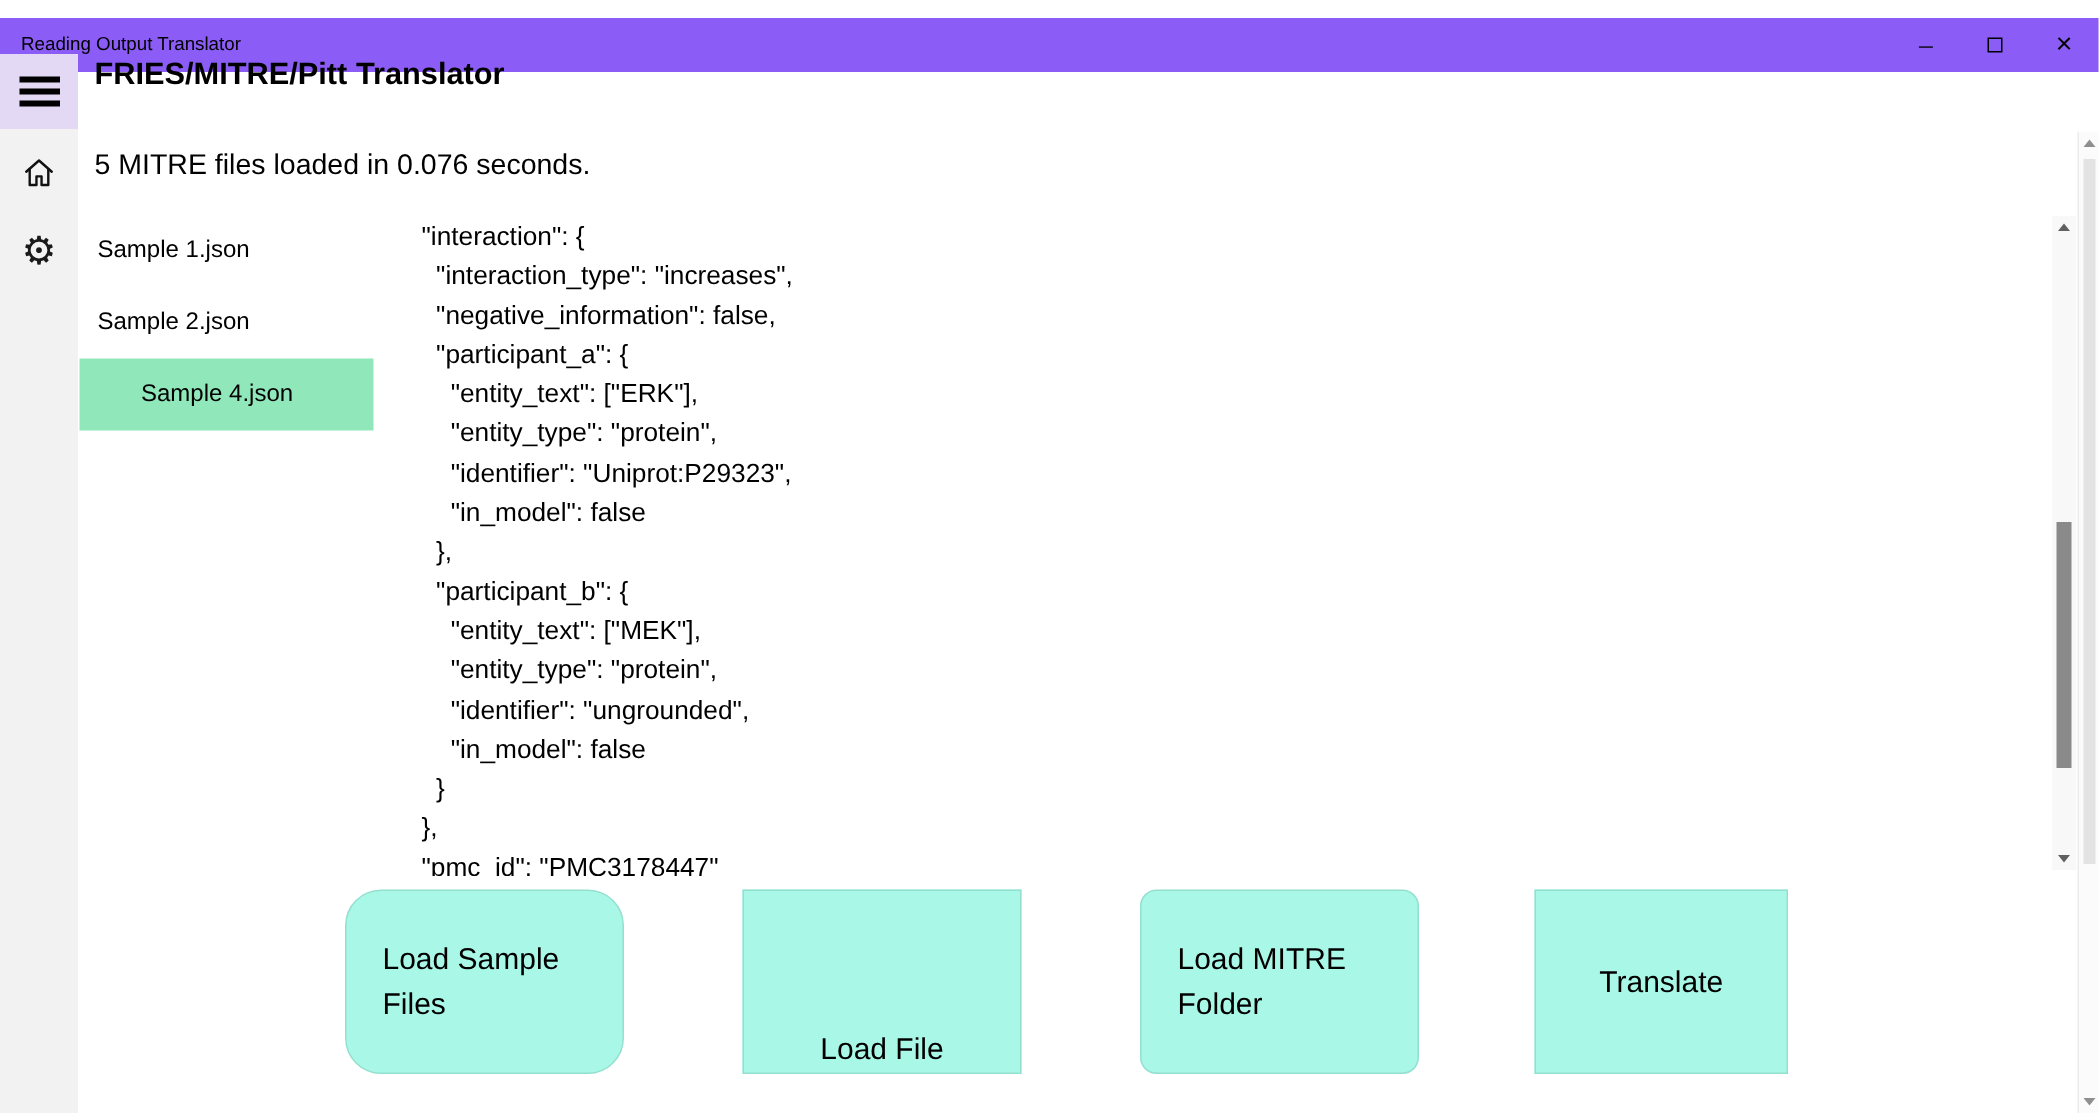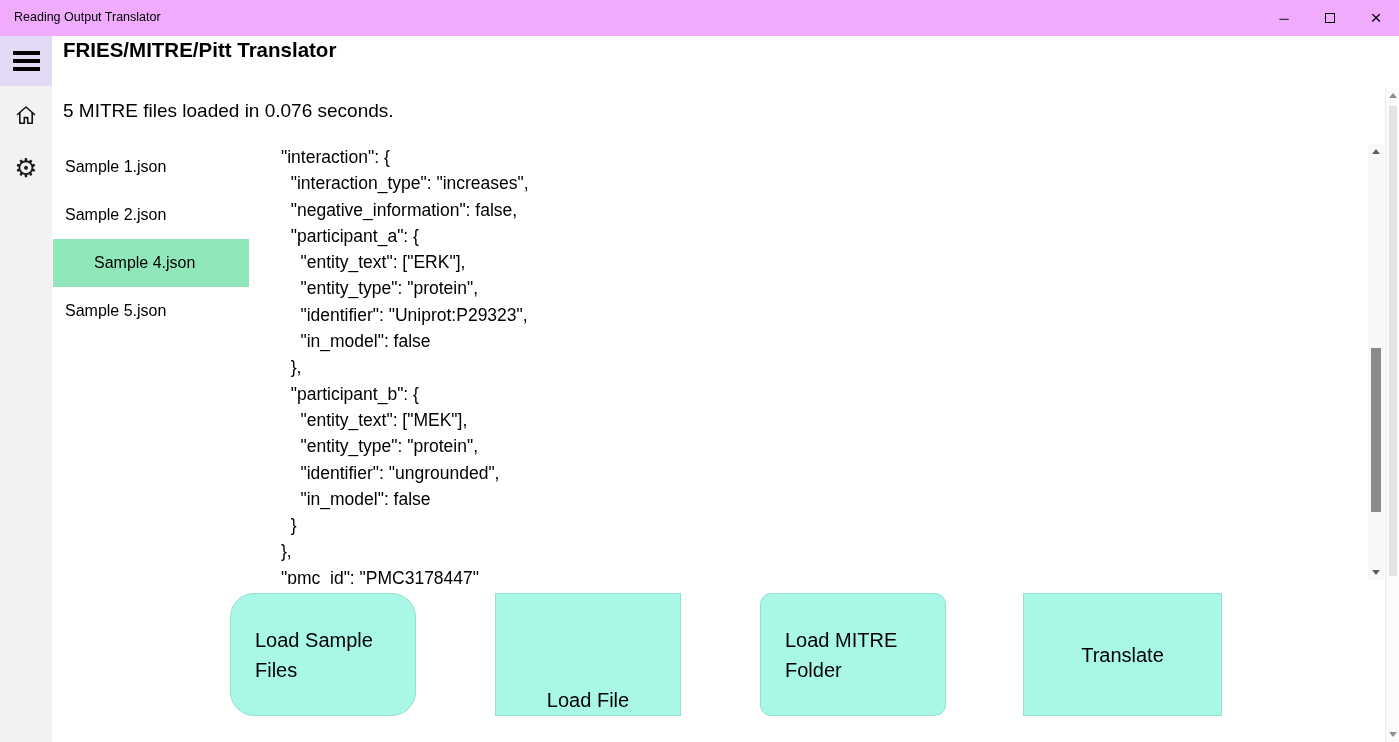--- a/index.html
+++ b/index.html
@@ -5,21 +5,21 @@
   * { box-sizing: border-box; }
   html, body { margin: 0; padding: 0; }
   body {
     width: 1399px; height: 742px;
     position: relative; overflow: hidden;
     background: #ffffff; color: #000;
     font-family: "Liberation Sans", sans-serif;
   }
 
   
-  .titlebar { position: absolute; top: 0; left: 0; right: 0; height: 36px; background: #f0abfc; }
+  .titlebar { position: absolute; top: 12px; left: 0; right: 0; height: 36px; background: #8b5cf6; }
   .window-title { position: absolute; left: 14px; top: 10px; font-size: 12.5px; }
   .window-controls { position: absolute; right: 0; top: 0; height: 36px; display: flex; }
   .winbtn {
     width: 46px; height: 36px; border: none; background: transparent;
     display: flex; align-items: center; justify-content: center;
     font-family: inherit; font-size: 13px; color: #000; cursor: pointer; padding: 0;
   }
   .winbtn.close { font-size: 19px; font-weight: 300; }
   .maxbox { width: 10px; height: 10px; border: 1px solid #000; display: block; }
 
@@ -69,21 +69,21 @@
   .action-btn {
     position: absolute; top: 593px; width: 186px; height: 123px;
     background: var(--button-bg, #a9f7e7); border: 1px solid #94e0cf;
     font-family: inherit; font-size: 20px; color: #000; cursor: pointer;
     display: flex; align-items: center; justify-content: center;
     text-align: left; padding: 0 24px; line-height: 30px;
   }
   .action-btn.b0 { left: 230px; border-radius: 24px; }
   .action-btn.b1 { left: 495px; align-items: flex-end; }
   .action-btn.b2 { left: 760px; border-radius: 11px; }
-  .action-btn.b3 { left: 1023px; width: 199px; }
+  .action-btn.b3 { left: 1023px; width: 169px; }
 </style>
 </head>
 <body>
 
 <header class="titlebar">
   <span class="window-title">Reading Output Translator</span>
   <div class="window-controls">
     <button class="winbtn min">
       <span>─</span>
     </button>
@@ -114,21 +114,20 @@
 </nav>
 
 <main>
   <h1 class="main-title">FRIES/MITRE/Pitt Translator</h1>
   <div class="status-text">5 MITRE files loaded in 0.076 seconds.</div>
 
   <ul class="file-list">
     <li class="file-item">Sample 1.json</li>
     <li class="file-item">Sample 2.json</li>
     <li class="file-item selected">Sample 4.json</li>
-    <li class="file-item">Sample 5.json</li>
   </ul>
 
   <div class="json-viewer">
     <div class="json-content" id="json-content"><div class="json-line">"interaction": {</div><div class="json-line">  "interaction_type": "increases",</div><div class="json-line">  "negative_information": false,</div><div class="json-line">  "participant_a": {</div><div class="json-line">    "entity_text": ["ERK"],</div><div class="json-line">    "entity_type": "protein",</div><div class="json-line">    "identifier": "Uniprot:P29323",</div><div class="json-line">    "in_model": false</div><div class="json-line">  },</div><div class="json-line">  "participant_b": {</div><div class="json-line">    "entity_text": ["MEK"],</div><div class="json-line">    "entity_type": "protein",</div><div class="json-line">    "identifier": "ungrounded",</div><div class="json-line">    "in_model": false</div><div class="json-line">  }</div><div class="json-line">},</div><div class="json-line">"pmc_id": "PMC3178447"</div></div>
   </div>
 
   <div class="json-scrollbar">
     <div class="arr up"></div>
     <div class="thumb"></div>
     <div class="arr down"></div>

